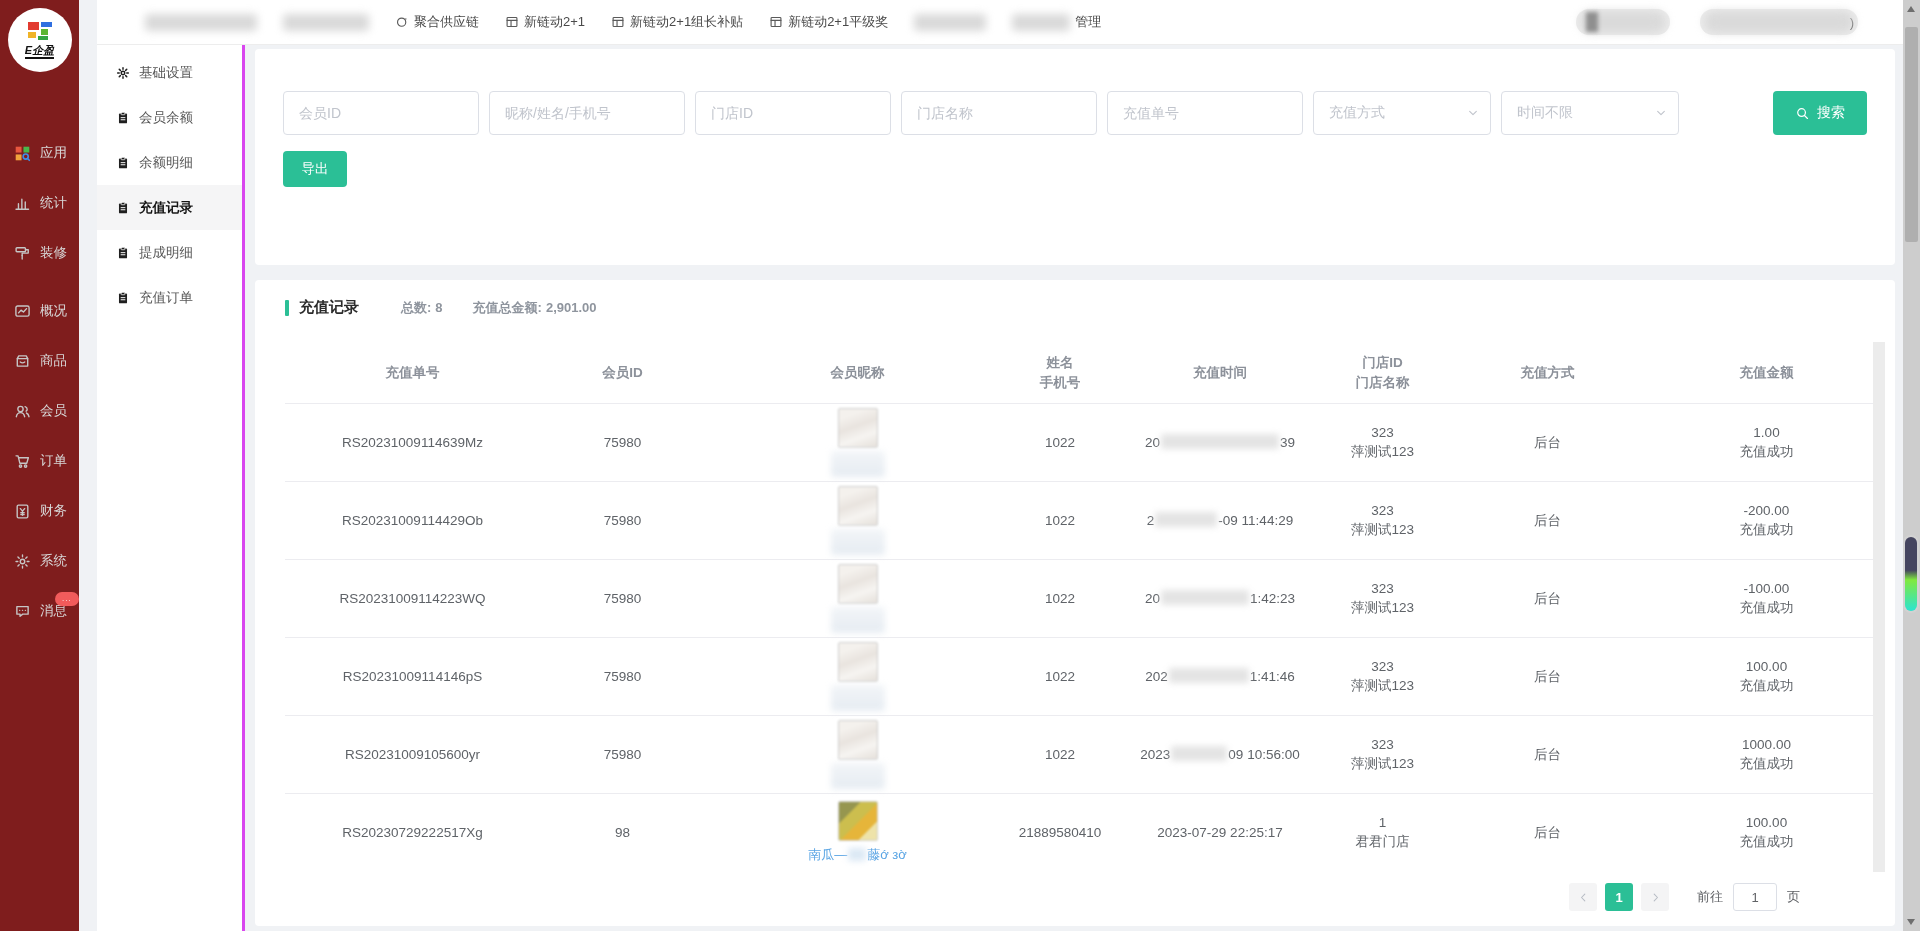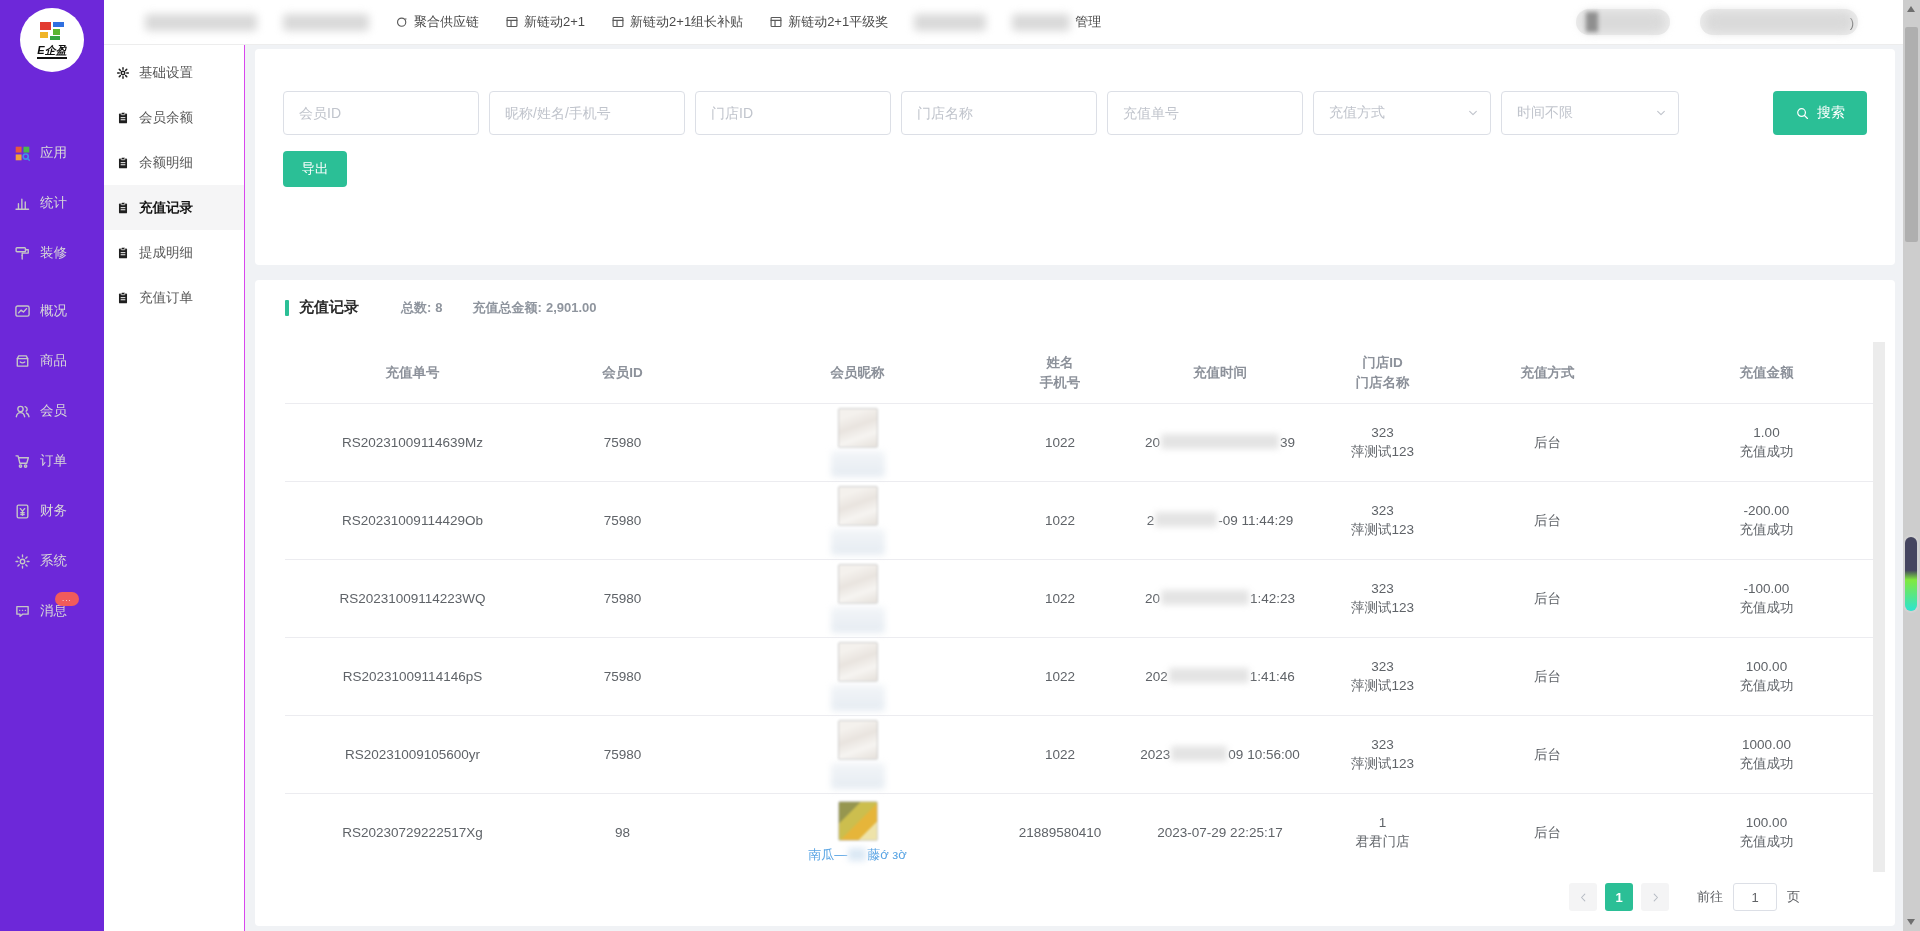--- a/index.html
+++ b/index.html
@@ -1,34 +1,34 @@
 <!DOCTYPE html>
 <html><head>
 <meta charset="utf-8">
 <style>
   * { margin:0; padding:0; box-sizing:border-box; }
   html,body { width:1920px; height:931px; overflow:hidden; }
   body { font-family:"Liberation Sans","DejaVu Sans",sans-serif; background:#f0f2f5; color:#606266; }
   .app { position:relative; width:1920px; height:931px; }
 
   
-  .sidebar { position:absolute; left:0; top:0; width:104px; height:931px; background:#6d28d9; z-index:10; }
+  .sidebar { position:absolute; left:0; top:0; width:79px; height:931px; background:#7f1d1d; z-index:10; }
   .logo { width:64px; height:64px; margin:8px auto 6px; background:#fff; border-radius:50%; display:flex; flex-direction:column; align-items:center; justify-content:center; }
   .logo-mark { width:32px; height:22px; display:block; }
   .logo-name { font-size:11px; font-weight:700; font-style:italic; color:#111; border-bottom:2px solid #111; line-height:13px; }
   .ms-nav { margin-top:8px; }
   .ms-nav.bottom { margin-top:56px; }
   .ms-item { position:relative; display:flex; align-items:center; gap:9px; height:50px; padding-left:14px; color:#d8d8d8; font-size:13.5px; cursor:pointer; }
   .ms-item .ic { width:17px; height:17px; color:#c6c6c6; flex:none; }
   .badge { position:absolute; left:55px; top:6px; background:#f15b5b; color:#fff; border-radius:9px; font-size:8px; line-height:9px; padding:2px 7px 3px; letter-spacing:1px; }
 
   .ic svg { width:100%; height:100%; display:block; fill:none; stroke:currentColor; stroke-width:1.3; stroke-linecap:round; stroke-linejoin:round; }
 
   
-  .subbar { position:absolute; left:97px; top:45px; width:148px; height:886px; background:#fff; border-right:1px solid #d946ef; z-index:6; padding-top:5px; }
+  .subbar { position:absolute; left:97px; top:45px; width:148px; height:886px; background:#fff; border-right:3px solid #d946ef; z-index:6; padding-top:5px; }
   .sb-item { display:flex; align-items:center; gap:9px; height:45px; padding-left:19px; font-size:13.5px; color:#565656; cursor:pointer; }
   .sb-item .ic { width:14px; height:14px; color:#1f1f1f; flex:none; }
   .sb-item.active { background:#f5f5f6; color:#141414; font-weight:700; }
 
   
   .topbar { position:absolute; left:97px; top:0; right:0; height:45px; background:#fff; border-bottom:1px solid #ededed; display:flex; align-items:center; z-index:5; }
   .tn-left { display:flex; align-items:center; gap:26px; padding-left:48px; }
   .tn-item { display:flex; align-items:center; gap:5px; font-size:13px; color:#4a4a4a; white-space:nowrap; cursor:pointer; }
   .tn-item .ic { width:14px; height:14px; color:#5a5a5a; flex:none; }
   .blur-block { height:17px; background:#d9d9d9; border-radius:3px; filter:blur(4px); }

